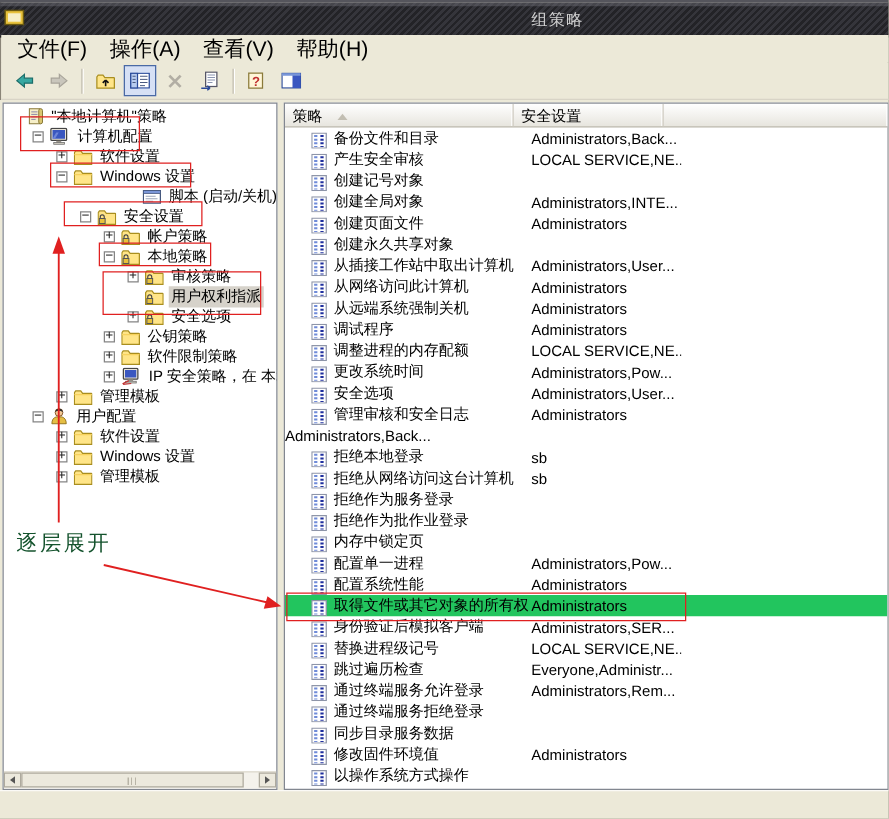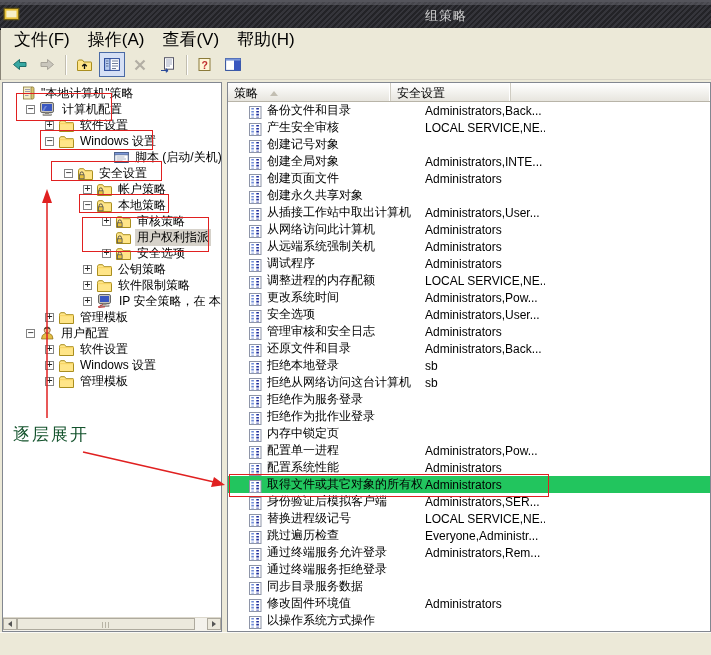--- a/index.html
+++ b/index.html
@@ -48,21 +48,21 @@
   .sbtn.right{margin-left:auto;}
   .tri-l{width:0;height:0;border-top:3px solid transparent;border-bottom:3px solid transparent;border-right:4px solid #555;}
   .tri-r{width:0;height:0;border-top:3px solid transparent;border-bottom:3px solid transparent;border-left:4px solid #555;}
   .sthumb{width:178px;height:12px;box-sizing:border-box;background:#ECE9DD;border:1px solid #AEAA9E;position:relative;}
   .sthumb:after{content:"";position:absolute;left:50%;top:3px;width:8px;height:6px;margin-left:-4px;
     background:repeating-linear-gradient(90deg,#b8b4a6 0 1px,transparent 1px 3px);}
   
   .lheader{height:18px;display:flex;background:linear-gradient(#ffffff,#E7E5DE);border-bottom:1px solid #B8B4A8;}
   .hcell{box-sizing:border-box;padding:2px 0 0 6px;font-size:12px;border-right:1px solid #CFCCC2;
     box-shadow:inset -1px 0 0 #fff;display:flex;align-items:center;}
-  .hcell.c1{width:163px;}
+  .hcell.c1{width:183px;}
   .hcell.c2{width:120px;}
   .hcell.c3{flex:1;border-right:none;}
   .sortup{width:0;height:0;border-left:4px solid transparent;border-right:4px solid transparent;
     border-bottom:5px solid #C2BEB2;display:inline-block;margin-left:12px;}
   .lrows{position:absolute;left:0;right:0;top:19px;bottom:0;overflow:hidden;}
   .lrow{height:17px;display:flex;align-items:center;font-size:12px;}
   .lrow .c1{width:197px;box-sizing:border-box;display:flex;align-items:flex-end;overflow:hidden;padding-left:21px;white-space:nowrap;}
   .lrow .c2{width:120px;overflow:hidden;white-space:nowrap;}
   .lrow.sel{background:#22c55e;}
   .picon{flex:none;display:inline-flex;margin-right:5px;}
@@ -577,30 +577,20 @@
                   <rect x="0.5" y="0.5" width="11.5" height="12" fill="#fff" stroke="#8E95A8"></rect>
                   <line x1="3.6" y1="2" x2="3.6" y2="11.5" stroke="#6F8BD8" stroke-width="2.6" stroke-dasharray="1.6 1.3"></line>
                   <line x1="8.6" y1="2" x2="8.6" y2="11.5" stroke="#1F2F9E" stroke-width="2.6" stroke-dasharray="1.6 1.3"></line>
                 </svg>
               </span>
               <span>管理审核和安全日志</span>
             </div>
             <div class="c2">Administrators</div>
           </div>
           <div class="lrow">
-            <div class="c1">
-              <span class="picon">
-                <svg width="13" height="13" viewBox="0 0 13 13">
-                  <rect x="0.5" y="0.5" width="11.5" height="12" fill="#fff" stroke="#8E95A8"></rect>
-                  <line x1="3.6" y1="2" x2="3.6" y2="11.5" stroke="#6F8BD8" stroke-width="2.6" stroke-dasharray="1.6 1.3"></line>
-                  <line x1="8.6" y1="2" x2="8.6" y2="11.5" stroke="#1F2F9E" stroke-width="2.6" stroke-dasharray="1.6 1.3"></line>
-                </svg>
-              </span>
-              <span>还原文件和目录</span>
-            </div>
             <div class="c2">Administrators,Back...</div>
           </div>
           <div class="lrow">
             <div class="c1">
               <span class="picon">
                 <svg width="13" height="13" viewBox="0 0 13 13">
                   <rect x="0.5" y="0.5" width="11.5" height="12" fill="#fff" stroke="#8E95A8"></rect>
                   <line x1="3.6" y1="2" x2="3.6" y2="11.5" stroke="#6F8BD8" stroke-width="2.6" stroke-dasharray="1.6 1.3"></line>
                   <line x1="8.6" y1="2" x2="8.6" y2="11.5" stroke="#1F2F9E" stroke-width="2.6" stroke-dasharray="1.6 1.3"></line>
                 </svg>

